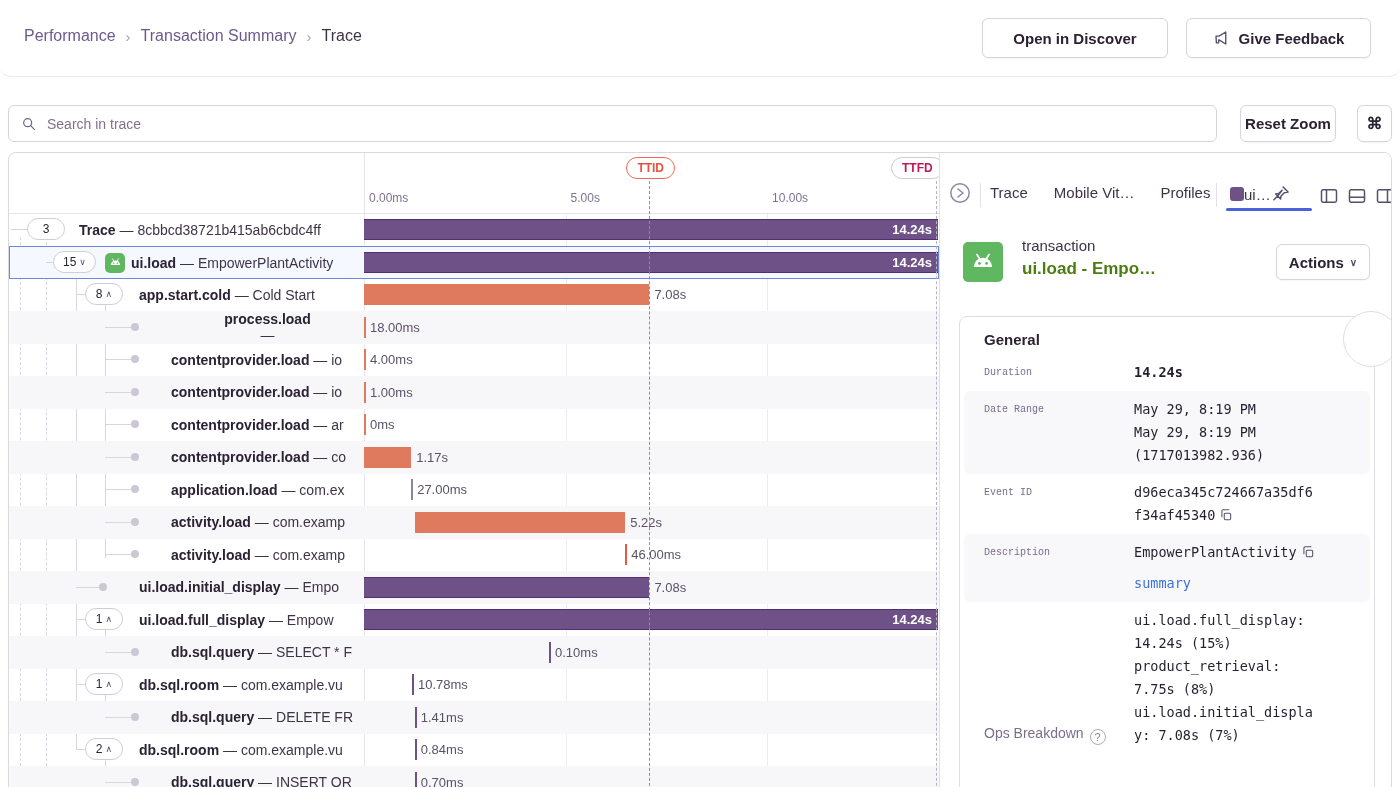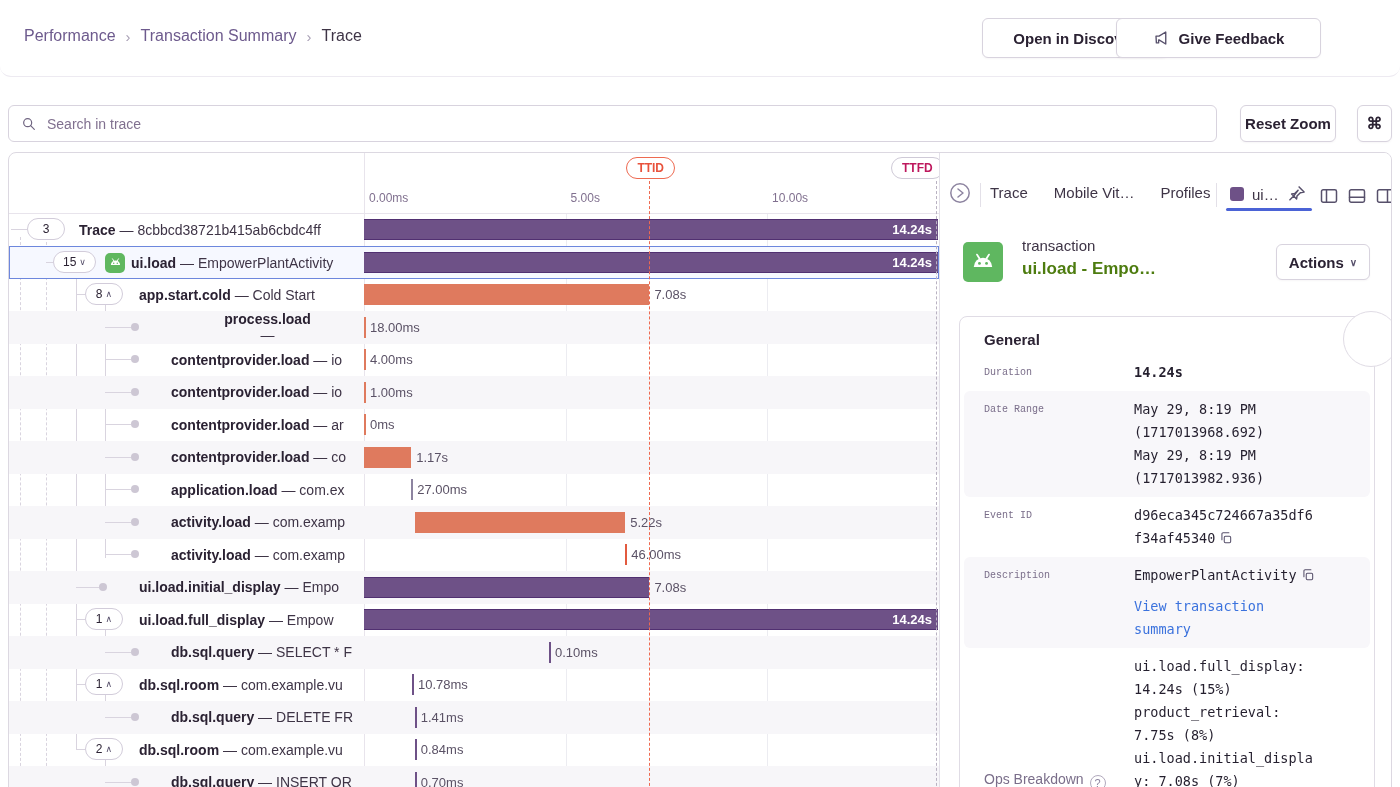--- a/index.html
+++ b/index.html
@@ -97,21 +97,21 @@
 
 <div class="abs" id="app-header">
   <div class="abs" id="breadcrumb">
       <span class="crumb">Performance</span>
       <span class="crumb-sep">›</span>
       <span class="crumb">Transaction Summary</span>
       <span class="crumb-sep">›</span>
       <span class="crumb current">Trace</span>
     </div>
   <button class="btn abs" style="left:982px; top:18px; width:186px; height:40px;">Open in Discover</button>
-  <button class="btn abs" style="left:1116px; top:18px; width:205px; height:40px;">
+  <button class="btn abs" style="left:1186px; top:18px; width:185px; height:40px;">
     <span class="icon-btn" id="gf-icon">
         <svg width="18" height="18" viewBox="0 0 24 24" fill="none" stroke="currentColor" stroke-width="1.8" stroke-linecap="round" stroke-linejoin="round">
           <path d="M4 9.5h4l9-5.5v16l-9-5.5H7.5v4H4.5z"></path>
         </svg>
       </span>
     <span>Give Feedback</span>
   </button>
 </div>
 
 <div class="abs" id="search-box">
@@ -315,21 +315,21 @@
           <polyline points="10 8 15 12 10 16" stroke-width="1.5"></polyline>
         </svg>
       </span>
     <div class="abs" style="left:40px; top:30px; width:1px; height:24px; background:#e3e0e8;"></div>
     <div class="abs" id="tabs-row" style="left:50px; top:31px; display:flex; gap:26px;">
         <span class="tab">Trace</span>
         <span class="tab">Mobile Vit…</span>
         <span class="tab">Profiles</span>
       </div>
     <div class="abs" style="left:276px; top:30px; width:1px; height:24px; background:#e3e0e8;"></div>
-    <div class="abs" style="left:290px; top:31px; display:flex; align-items:center; gap:8px;">
+    <div class="abs" style="left:290px; top:31px; display:flex; align-items:center; ">
       <span style="width:14px;height:14px;background:#6e5187;border-radius:3px;display:inline-block;"></span>
       <span class="tab" style="font-weight:400;">ui…</span>
       <span class="icon-btn" id="pin-ic">
           <svg width="20" height="20" viewBox="0 0 24 24" fill="none" stroke="currentColor" stroke-width="1.8" stroke-linecap="round" stroke-linejoin="round">
             <path d="M14.5 3.5l6 6-4.5 1L12 14.5 11.5 18 8 14.5l-4.5 4.5M8 14.5L5.5 12l3.8-.5 4-4z"></path>
           </svg>
         </span>
     </div>
     <div class="abs" id="tab-underline"></div>
     <span class="abs icon-btn" style="left:379px; top:33px;" id="layout-left-ic">
@@ -380,21 +380,20 @@
           <div class="kv-row">
             <div class="kv-key">Duration</div>
             <div class="kv-val bold">
               <div class="line">14.24s</div>
             </div>
           </div>
           <div class="kv-row shaded">
             <div class="kv-key">Date Range</div>
             <div class="kv-val">
               <div class="line">May 29, 8:19 PM</div>
-              <div class="line">(1717013968.692)</div>
               <div class="line">May 29, 8:19 PM</div>
               <div class="line">(1717013982.936)</div>
             </div>
           </div>
           <div class="kv-row">
             <div class="kv-key">Event ID</div>
             <div class="kv-val">
               <div class="line">d96eca345c724667a35df6</div>
               <div class="line">f34af45340<span class="copy-ic">
                   <svg width="14" height="14" viewBox="0 0 24 24" fill="none" stroke="currentColor" stroke-width="1.8" stroke-linecap="round" stroke-linejoin="round">
@@ -407,21 +406,20 @@
           <div class="kv-row shaded">
             <div class="kv-key">Description</div>
             <div class="kv-val">
               <div class="line">EmpowerPlantActivity<span class="copy-ic">
                   <svg width="14" height="14" viewBox="0 0 24 24" fill="none" stroke="currentColor" stroke-width="1.8" stroke-linecap="round" stroke-linejoin="round">
                     <rect x="9" y="9" width="11" height="11" rx="2"></rect>
                     <path d="M5 15V5a2 2 0 0 1 2-2h10"></path>
                   </svg>
                 </span></div>
               <div class="kv-link" style="margin-top: 8px;">
-                <div class="line">View transaction</div>
                 <div class="line">summary</div>
               </div>
             </div>
           </div>
           <div class="kv-row">
             <div class="kv-key sans">Ops Breakdown <span class="help-circle">?</span></div>
             <div class="kv-val">
               <div class="line">ui.load.full_display:</div>
               <div class="line">14.24s (15%)</div>
               <div class="line">product_retrieval:</div>

